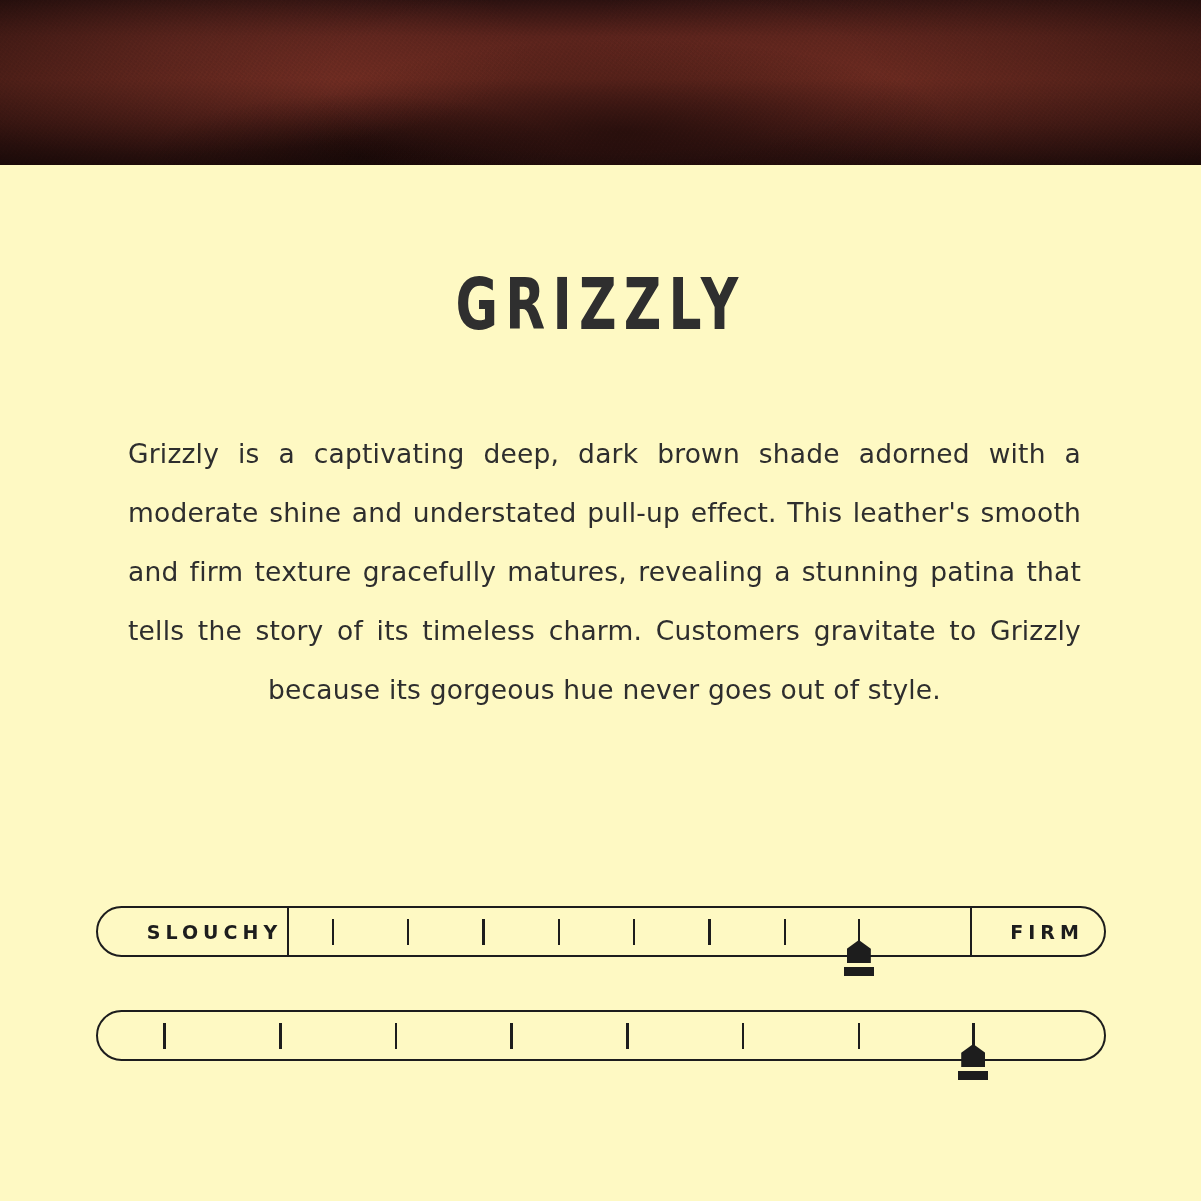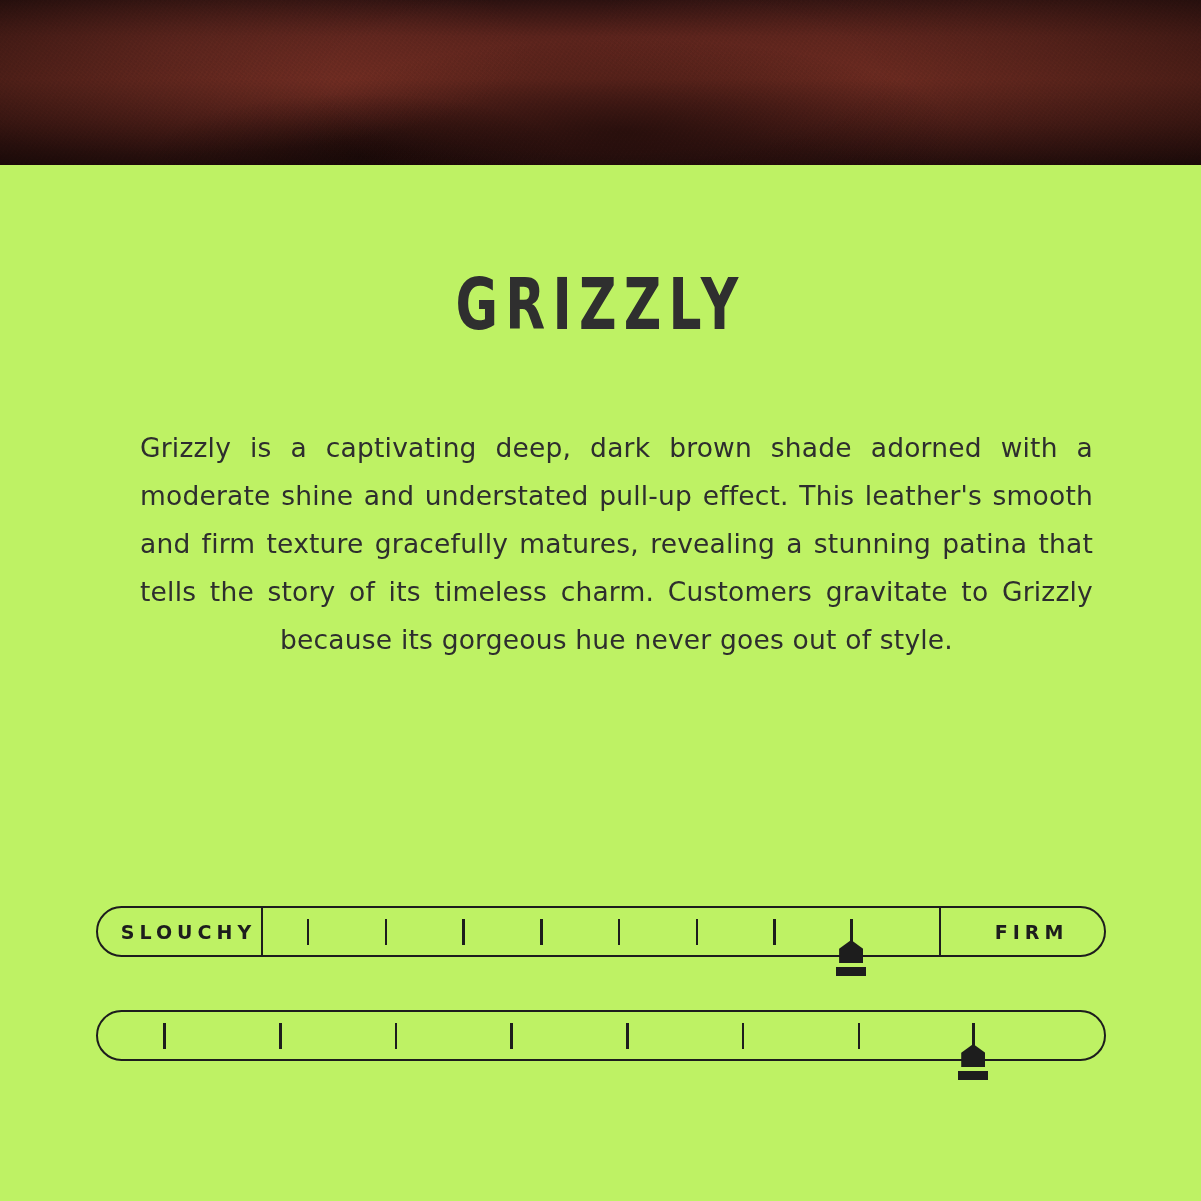--- a/index.html
+++ b/index.html
@@ -10,21 +10,21 @@
     width: 1201px;
     height: 1201px;
     background: #eeeeee;
     font-family: "Liberation Sans", sans-serif;
     overflow: hidden;
   }
   .page {
     position: relative;
     width: 1201px;
     height: 1201px;
-    background: #bef264;
+    background: #fef9c3;
   }
 
   
   .swatch {
     position: absolute;
     left: 0;
     top: 0;
     width: 1201px;
     height: 165px;
     background-color: #4a1d18;
@@ -64,26 +64,26 @@
     letter-spacing: 10px;
     color: #2f2f2f;
     transform: scaleX(0.72);
     transform-origin: center top;
     line-height: 1;
   }
 
   
   .body-copy {
     position: absolute;
-    left: 140px;
+    left: 128px;
     top: 424px;
     width: 953px;
     font-family: "DejaVu Sans", sans-serif;
     font-size: 26.5px;
-    line-height: 48px;
+    line-height: 59px;
     color: #2e2e2e;
     letter-spacing: .2px;
   }
   .body-copy p {
     margin: 0;
     text-align: justify;
     text-align-last: center;
   }
 
   
@@ -111,27 +111,28 @@
     display: flex;
     align-items: center;
     justify-content: center;
     box-sizing: border-box;
     font-family: "DejaVu Sans", sans-serif;
     font-weight: 700;
     font-size: 19px;
     letter-spacing: 5px;
     color: #1d1d1d;
     padding-left: 18px;
+    margin-left: 26px;
   }
   .slider-cap.left {
     width: 165px;
     border-right: 2.5px solid #1d1d1d;
   }
   .slider-cap.right {
-    width: 165px;
+    width: 134px;
     border-left: 2.5px solid #1d1d1d;
   }
   .slider-ticks {
     position: relative;
     flex: 1;
   }
   .tick {
     position: absolute;
     top: 11px;
     width: 2.5px;

